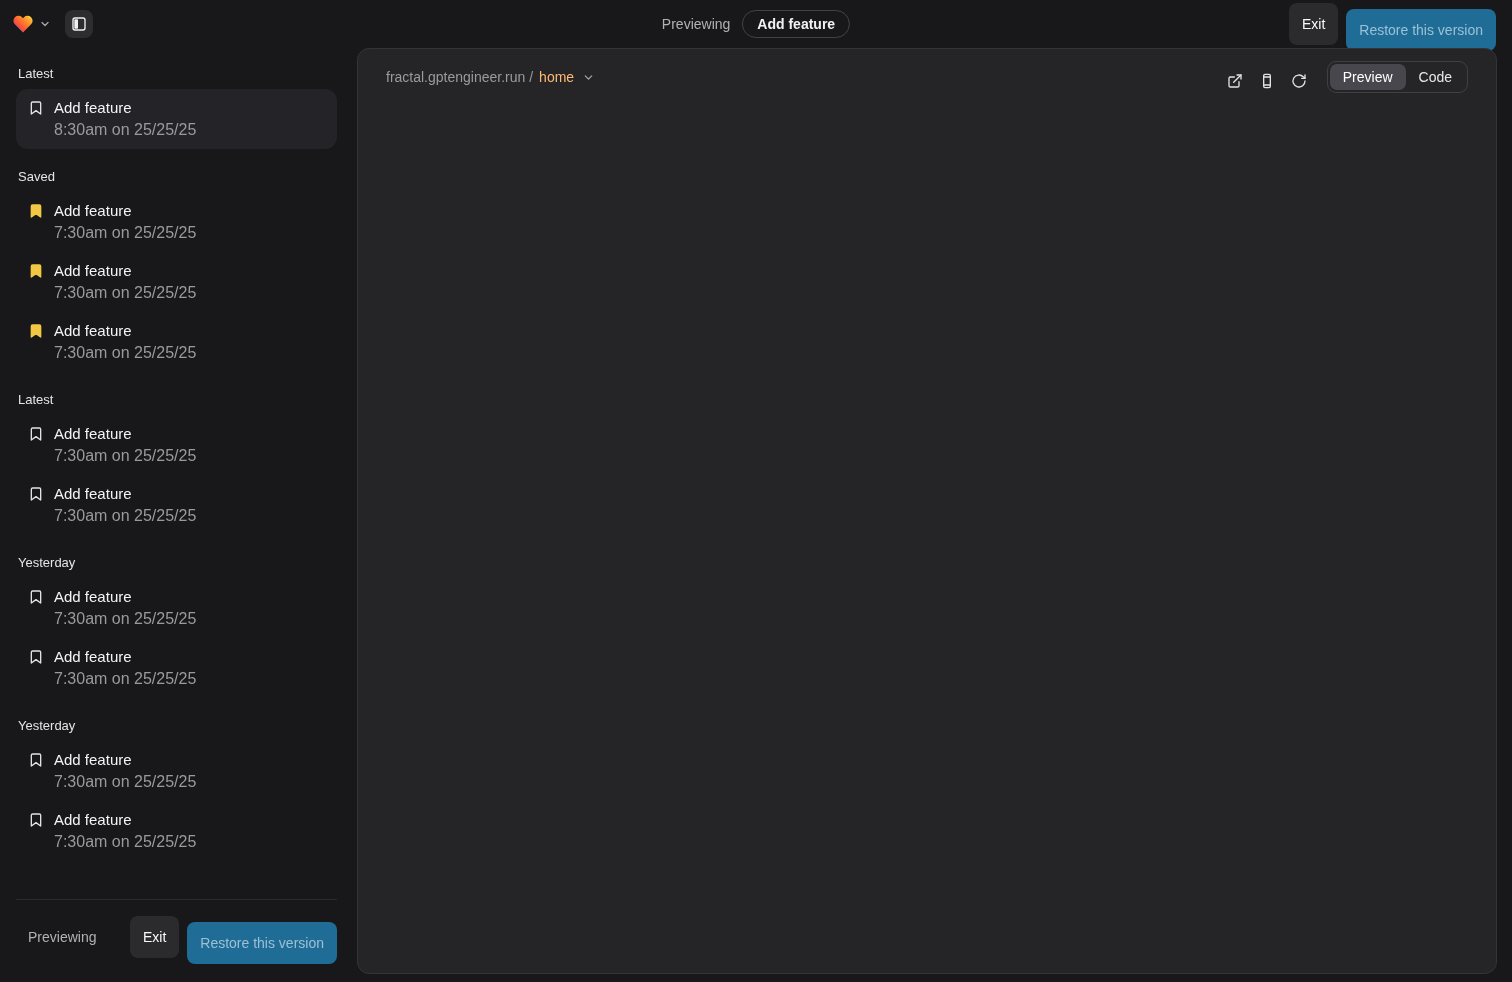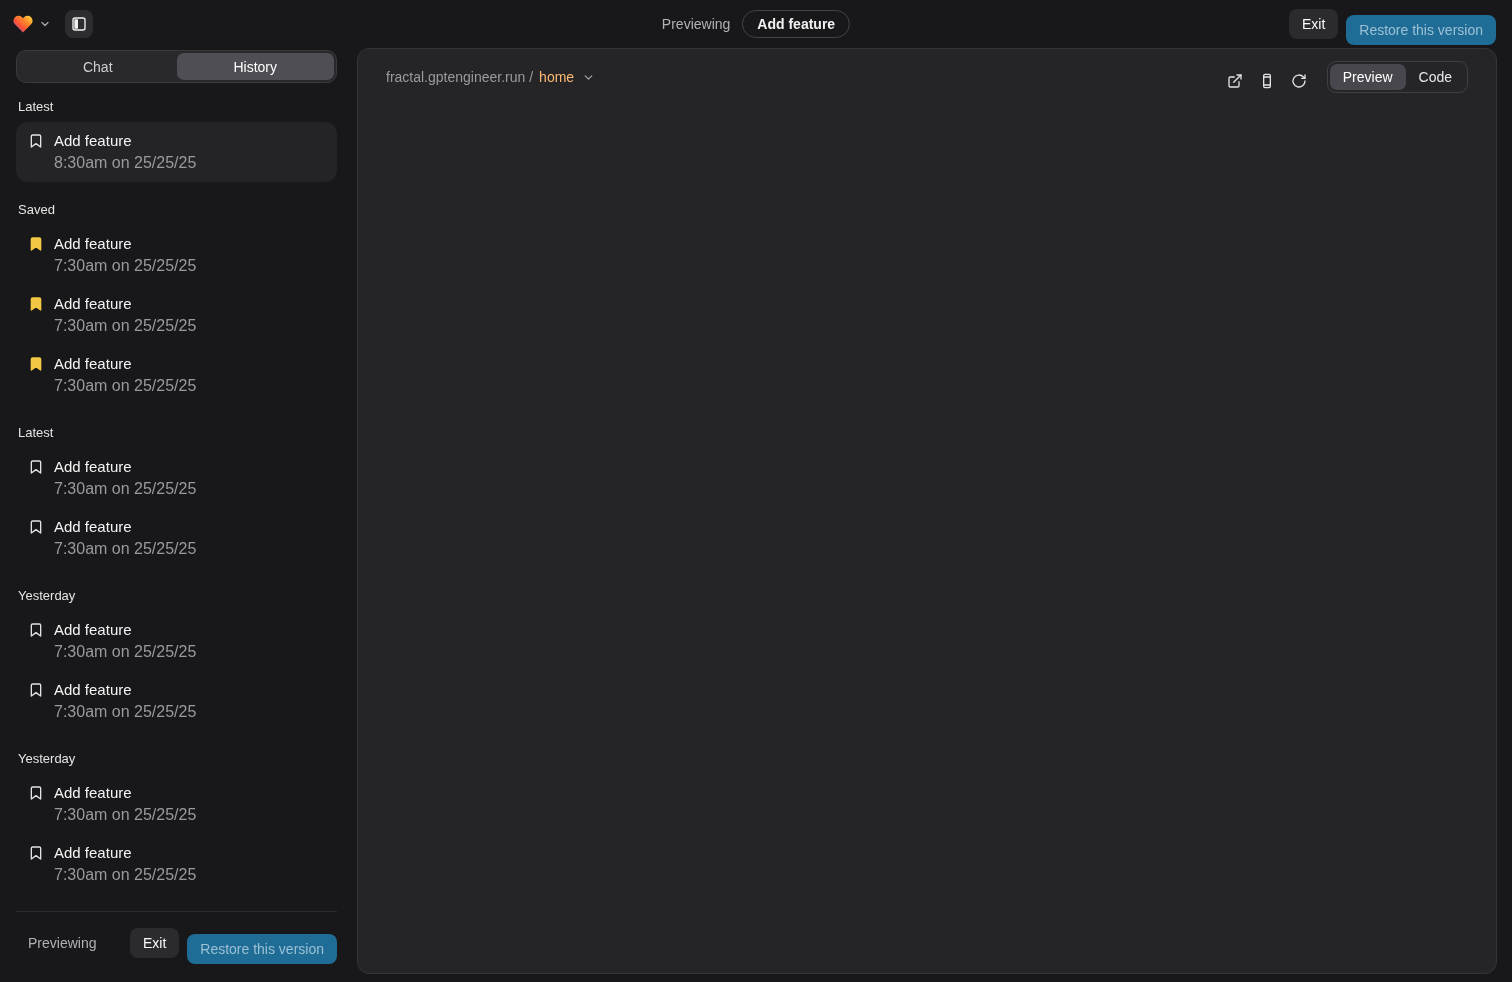--- a/index.html
+++ b/index.html
@@ -33,21 +33,21 @@
   }
   .previewing-label { color:#b2b2b4; font-size:14px; }
   .version-pill {
     border:1px solid #434346; background:transparent; color:#f2f2f2;
     border-radius:999px; padding:5px 14px; font-size:14px; font-weight:600;
     cursor:pointer; white-space:nowrap;
   }
   .topbar-right { display:flex; align-items:center; gap:8px; }
   .btn {
     border:none; border-radius:8px; font-size:14px; font-weight:500;
-    padding:7px 13px; cursor:pointer; white-space:nowrap;
+    padding:13px 13px; cursor:pointer; white-space:nowrap;
     font-family:inherit;
   }
   .btn-exit { background:#2b2b2e; color:#fafafa; }
   .btn-restore { background:var(--accent,#1f6d96); color:var(--accent-text,#9cc0d4);margin-top:12px; }
 
   
   .sidebar {
     position:absolute; left:16px; top:50px; width:321px; bottom:14px;
     display:flex; flex-direction:column;
   }
@@ -148,24 +148,20 @@
     <button class="version-pill">Add feature</button>
   </div>
 
   <div class="topbar-right">
     <button class="btn btn-exit">Exit</button>
     <button class="btn btn-restore">Restore this version</button>
   </div>
 </header>
 
 <aside class="sidebar">
-  <div class="tab-group">
-    <button class="tab">Chat</button>
-    <button class="tab active">History</button>
-  </div>
 
   <div class="history-list" id="history-list">
   <div class="section">
     <div class="section-title">Latest</div>
     <div class="section-items">
   <div class="history-item highlighted">
     <div class="item-row">
       <span class="item-icon">
         <svg width="16" height="16" viewBox="0 0 24 24" fill="none" stroke="currentColor" stroke-width="2" stroke-linecap="round" stroke-linejoin="round">
           <path d="M19 21l-7-5-7 5V5a2 2 0 0 1 2-2h10a2 2 0 0 1 2 2z"></path>

